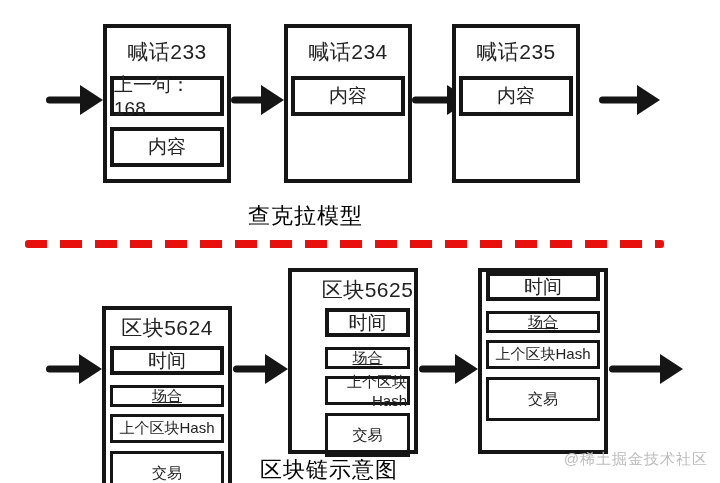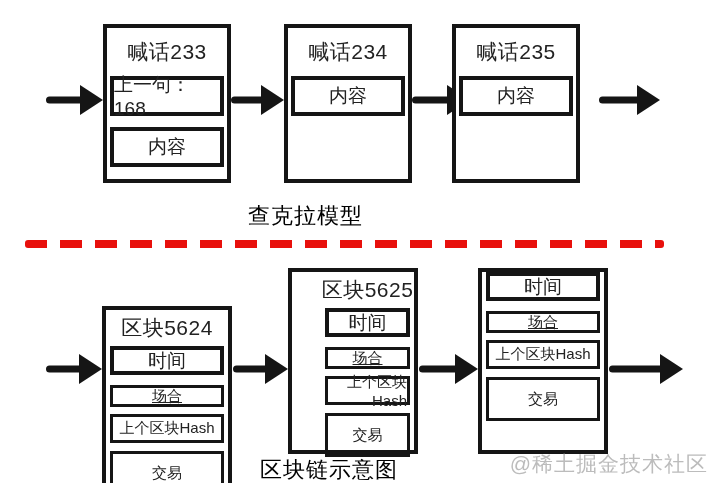--- a/index.html
+++ b/index.html
@@ -91,21 +91,21 @@
     position:absolute;left:25px;top:240px;width:639px;height:8px;
     background:repeating-linear-gradient(
       90deg,
       var(--divider_red) 0px, var(--divider_red) 22px,
       transparent 22px, transparent 35px
     );
     border-radius:3px;
   }
   .watermark{
     position:absolute;right:12px;top:450px;
-    font-size:21px;color:var(--watermark);letter-spacing:1px;
+    font-size:15px;color:var(--watermark);letter-spacing:1px;
   }
 </style>
 </head>
 <body>
 
 <div class="stage">
 
   <div class="arrow" style="left:46px;top:83px;width:57px;">
     <div class="shaft"></div>
     <div class="head"></div>

